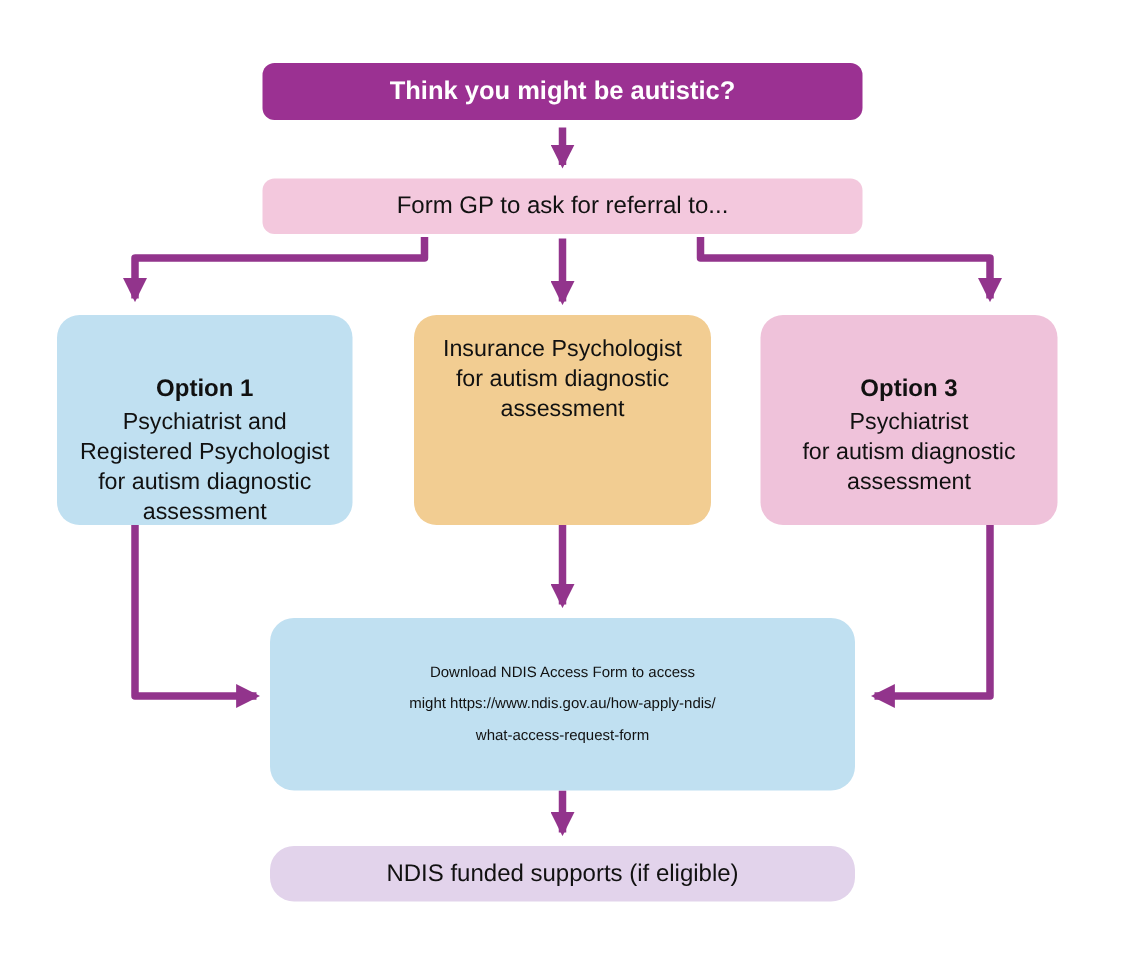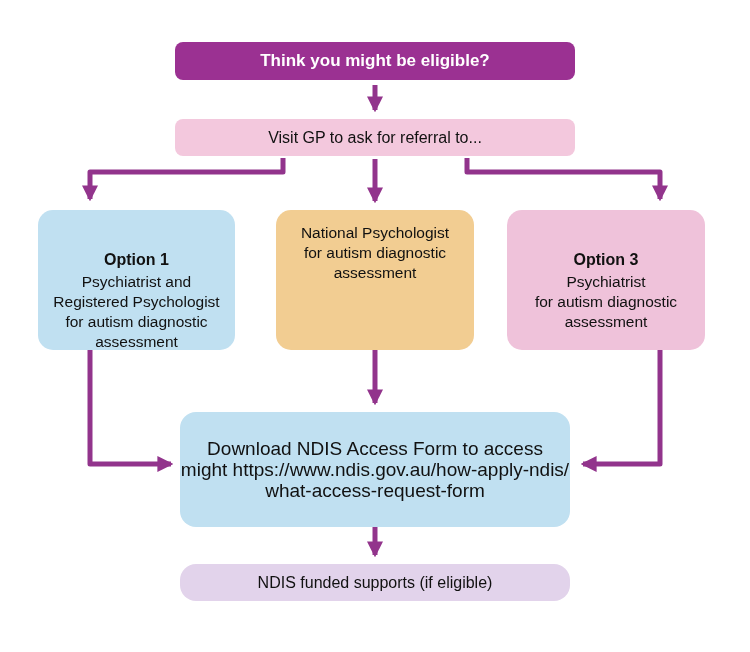--- a/index.html
+++ b/index.html
@@ -61,21 +61,21 @@
     white-space: pre-line;
   }
   .option-1 { left: 38px;  width: 197px; background: var(--option1-bg, #C0E0F1); }
   .option-2 { left: 276px; width: 198px; background: var(--option2-bg, #F2CD92); }
   .option-3 { left: 507px; width: 198px; background: var(--option3-bg, #EFC2DA); text-align: center; }
 
   .ndis-box {
     left: 180px; top: 412px; width: 390px; height: 115px;
     background: var(--ndis-bg, #C0E0F1);
     border-radius: 16px;
-    font-size: 19px; line-height: 21px;
+    font-size: 10px; line-height: 21px;
   }
   .outcome-box {
     left: 180px; top: 564px; width: 390px; height: 37px;
     background: var(--outcome-bg, #E2D3EB);
     border-radius: 16px;
     font-size: 16px;
     text-align: center;
   }
 </style>
 </head>
@@ -93,37 +93,37 @@
     <path class="arrow" d="M283,158 L283,172 L90,172 L90,199" marker-end="url(#ah)"></path>
     <path class="arrow" d="M375,159 L375,201" marker-end="url(#ah)"></path>
     <path class="arrow" d="M467,158 L467,172 L660,172 L660,199" marker-end="url(#ah)"></path>
     <path class="arrow" d="M90,350 L90,464 L171,464" marker-end="url(#ah)"></path>
     <path class="arrow" d="M375,350 L375,403" marker-end="url(#ah)"></path>
     <path class="arrow" d="M660,350 L660,464 L583,464" marker-end="url(#ah)"></path>
     <path class="arrow" d="M375,527 L375,555" marker-end="url(#ah)"></path>
   </svg>
 
   <div class="box title-box">
-    <span>Think you might be eligible?</span>
+    <span>Think you might be autistic?</span>
   </div>
 
   <div class="box gp-box">
-    <span>Visit GP to ask for referral to...</span>
+    <span>Form GP to ask for referral to...</span>
   </div>
 
   <div class="option option-1">
     <div class="option-title">Option 1</div>
     <div class="option-desc">Psychiatrist and
 Registered Psychologist
 for autism diagnostic
 assessment</div>
   </div>
 
   <div class="option option-2">
-    <div class="option-desc">National Psychologist
+    <div class="option-desc">Insurance Psychologist
 for autism diagnostic
 assessment</div>
   </div>
 
   <div class="option option-3">
     <div class="option-title">Option 3</div>
     <div class="option-desc">Psychiatrist
 for autism diagnostic
 assessment</div>
   </div>

